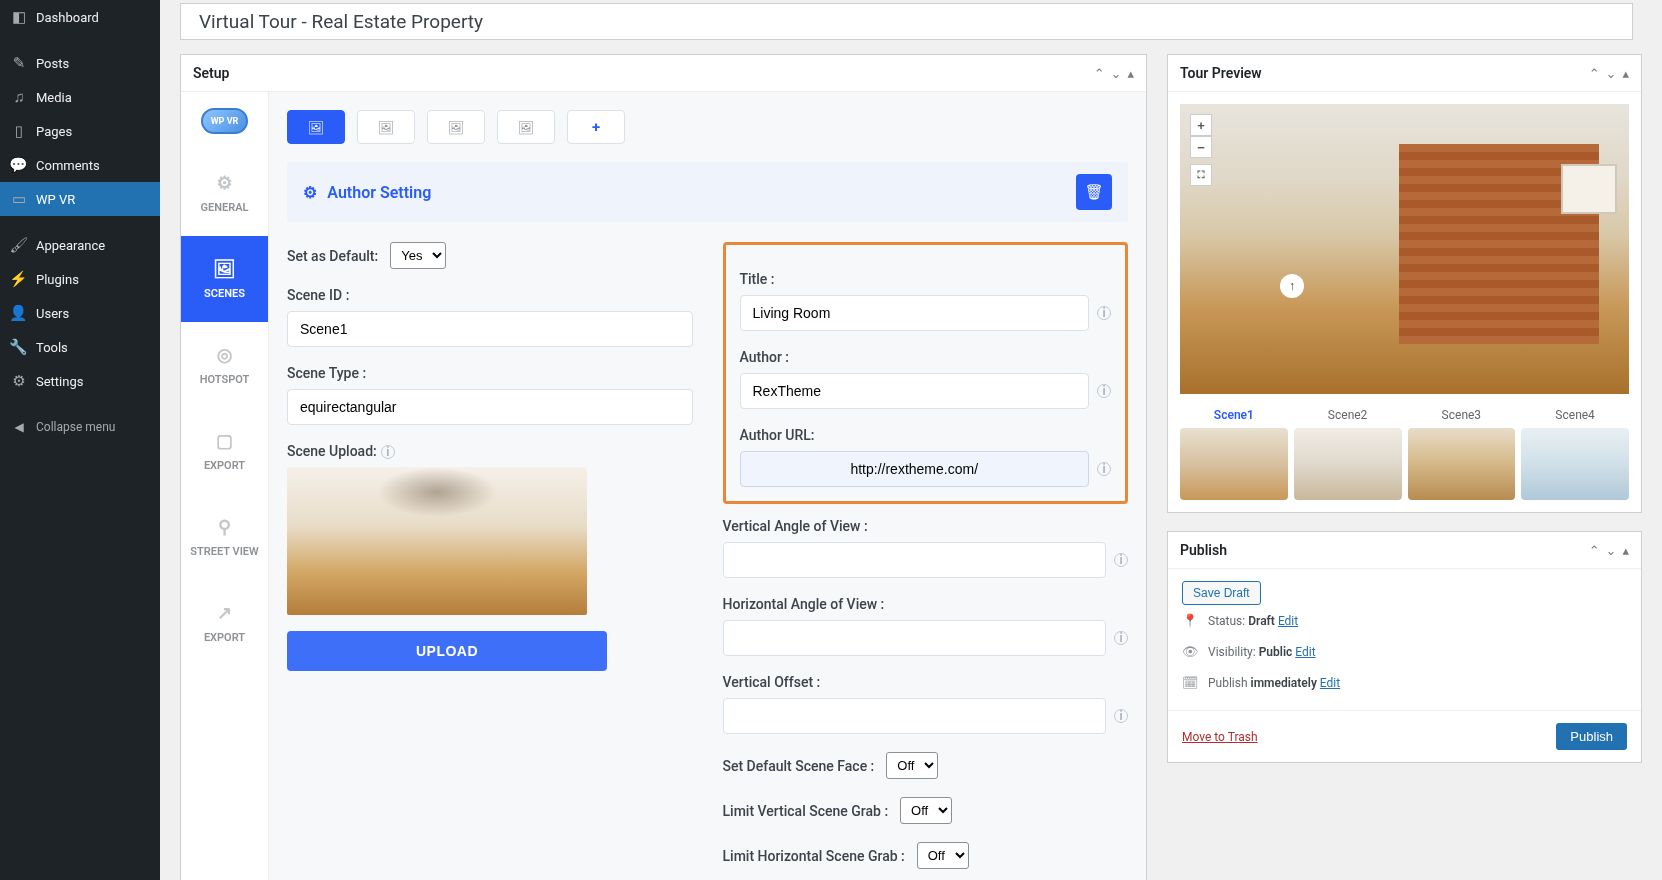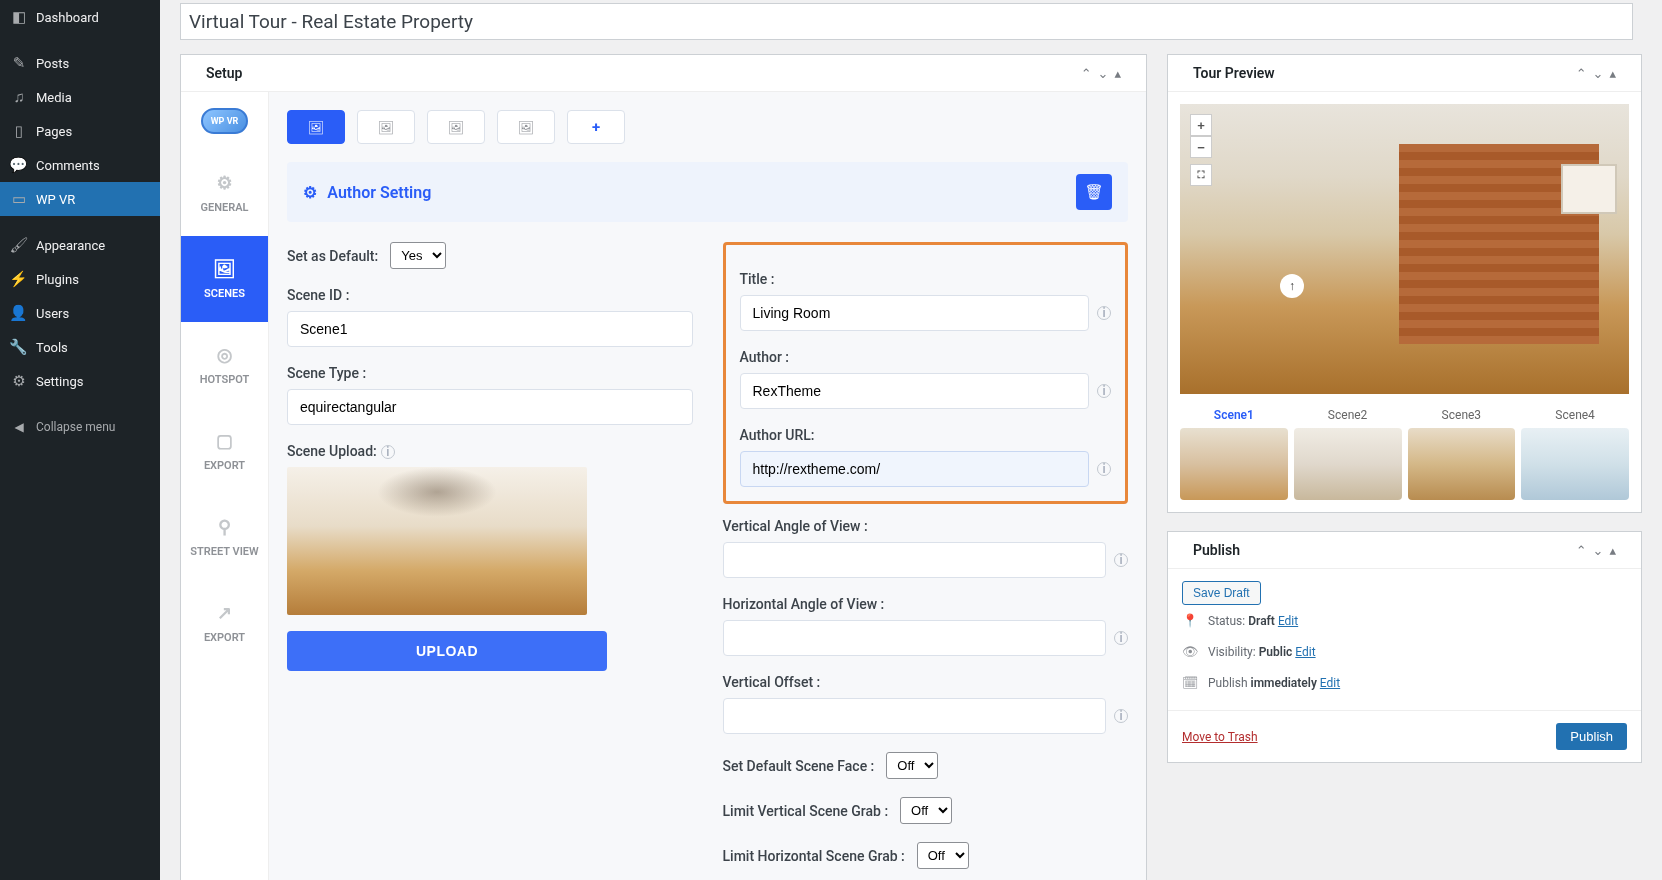--- a/index.html
+++ b/index.html
@@ -10,30 +10,30 @@
 .wp-sidebar { width: 160px; background: #1d2327; color: #f0f0f1; flex-shrink: 0; }
 .wp-sidebar .menu-item { display: flex; align-items: center; padding: 8px 10px; color: #f0f0f1; font-size: 13px; cursor: pointer; }
 .wp-sidebar .menu-item svg, .wp-sidebar .menu-item .mi-icon { width: 18px; height: 18px; margin-right: 8px; fill: #a7aaad; color: #a7aaad; display: inline-flex; align-items: center; justify-content: center; font-size: 15px; }
 .wp-sidebar .menu-item.current { background: #2271b1; color: #fff; }
 .wp-sidebar .menu-sep { height: 12px; }
 .wp-sidebar .collapse { padding: 8px 10px; color: #a7aaad; display: flex; align-items: center; font-size: 12px; cursor: pointer; }
 .wp-sidebar .collapse .mi-icon { width: 18px; height: 18px; margin-right: 8px; display: inline-flex; align-items: center; justify-content: center; }
 
 
 .main { flex: 1; padding: 0 20px 20px 20px; }
-.title-bar { background: #fff; border: 1px solid #ccd0d4; padding: 6px 8px; margin: 3px 9px 14px 0; }
+.title-bar { background: #fff; border: 1px solid #ccd0d4; padding: 6px 18px; margin: 3px 9px 14px 0; }
 .title-bar h1 { font-size: 19px; font-weight: 400; color: #3c434a; }
 
 .content-flex { display: flex; gap: 20px; }
 .content-left { flex: 1; min-width: 0; }
 .content-right { width: 475px; flex-shrink: 0; }
 
 
 .panel { background: #fff; border: 1px solid #ccd0d4; margin-bottom: 18px; }
-.panel-head { padding: 10px 25px; border-bottom: 1px solid #eee; display: flex; align-items: center; justify-content: space-between; }
+.panel-head { padding: 10px 12px; border-bottom: 1px solid #eee; display: flex; align-items: center; justify-content: space-between; }
 .panel-head h2 { font-size: 14px; font-weight: 600; color: #1d2327; }
 .panel-head .panel-actions { display: flex; gap: 6px; color: #787c82; }
 .panel-head .panel-actions span { cursor: pointer; font-size: 13px; display: inline-flex; align-items: center; }
 .panel-body { padding: 12px; }
 .panel-body.setup { display: flex; padding: 0; }
 
 
 .vtabs { width: 88px; border-right: 1px solid #eee; display: flex; flex-direction: column; background: #fff; }
 .vtab { padding: 22px 6px; text-align: center; color: #8e9196; font-size: 11px; font-weight: 600; cursor: pointer; }
 .vtab .vtab-icon { display: block; margin: 0 auto 8px auto; font-size: 18px; color: #c4c7ca; }
@@ -62,21 +62,21 @@
 .inline-group label { margin-bottom: 0; font-size: 14px; font-weight: 500; text-align: center; }
 .inline-group select { padding: 4px 6px; border: 1px solid #8c8f94; border-radius: 3px; background: #fff; font-size: 13px; }
 .form-group input[type=text] { width: 100%; padding: 9px 12px; border: 1px solid #dbe1ea; border-radius: 4px; font-size: 14px; background: #fff; }
 .form-group .input-row { display: flex; align-items: center; gap: 8px; }
 .form-group .input-row input { flex: 1; }
 .form-group .info-icon { color: #a8b0bd; font-size: 12px; cursor: pointer; flex-shrink: 0; width: 14px; height: 14px; border: 1px solid #c2c8d0; border-radius: 50%; display: flex; align-items: center; justify-content: center; font-weight: 600; }
 .form-group .info-icon-inline { color: #a8b0bd; font-size: 12px; cursor: pointer; width: 14px; height: 14px; border: 1px solid #c2c8d0; border-radius: 50%; display: inline-flex; align-items: center; justify-content: center; font-weight: 600; vertical-align: middle; margin-left: 4px; }
 
 .highlight-box { border: 3px solid #e8873a; border-radius: 4px; padding: 26px 14px 4px 14px; margin-bottom: 14px; }
 .highlight-box .form-group:last-child { margin-bottom: 10px; }
-.highlight-box input.highlighted { background: #f0f5fd; border-color: #c8d7f2; }
+.highlight-box input.highlighted { background: #f0f5fd; border-color: #c8d7f2; text-align: center; }
 
 .upload-thumb { width: 300px; height: 148px; background: linear-gradient(180deg, #f5f0e8 0%, #e8dcc8 40%, #d4a968 70%, #b57d3a 100%); border-radius: 2px; margin-bottom: 16px; position: relative; overflow: hidden; }
 .upload-thumb::before { content: ""; position: absolute; top: 0; left: 50%; width: 120px; height: 50px; background: radial-gradient(ellipse at center, rgba(80,60,40,0.4), transparent 70%); transform: translateX(-50%); }
 .upload-btn { width: 320px; background: #3d6ff8; color: #fff; border: none; border-radius: 4px; padding: 12px 0; font-size: 14px; font-weight: 600; cursor: pointer; letter-spacing: 0.5px; }
 
 
 .tour-img { height: 290px; background: linear-gradient(180deg, #e8e4dc 0%, #e0d8c8 25%, #d8c8a8 45%, #c89858 70%, #a8702c 100%); position: relative; margin-bottom: 14px; }
 .tour-img .brick { position: absolute; top: 40px; right: 30px; width: 200px; height: 200px; background: repeating-linear-gradient(0deg, #b66a3a, #b66a3a 8px, #a85a2a 8px, #a85a2a 16px); }
 .tour-img .picture { position: absolute; top: 60px; right: 12px; width: 56px; height: 50px; background: #f5f0e8; border: 2px solid #d0c8b8; }
 .tour-img .zoom-ctrl { position: absolute; top: 10px; left: 10px; display: flex; flex-direction: column; }

